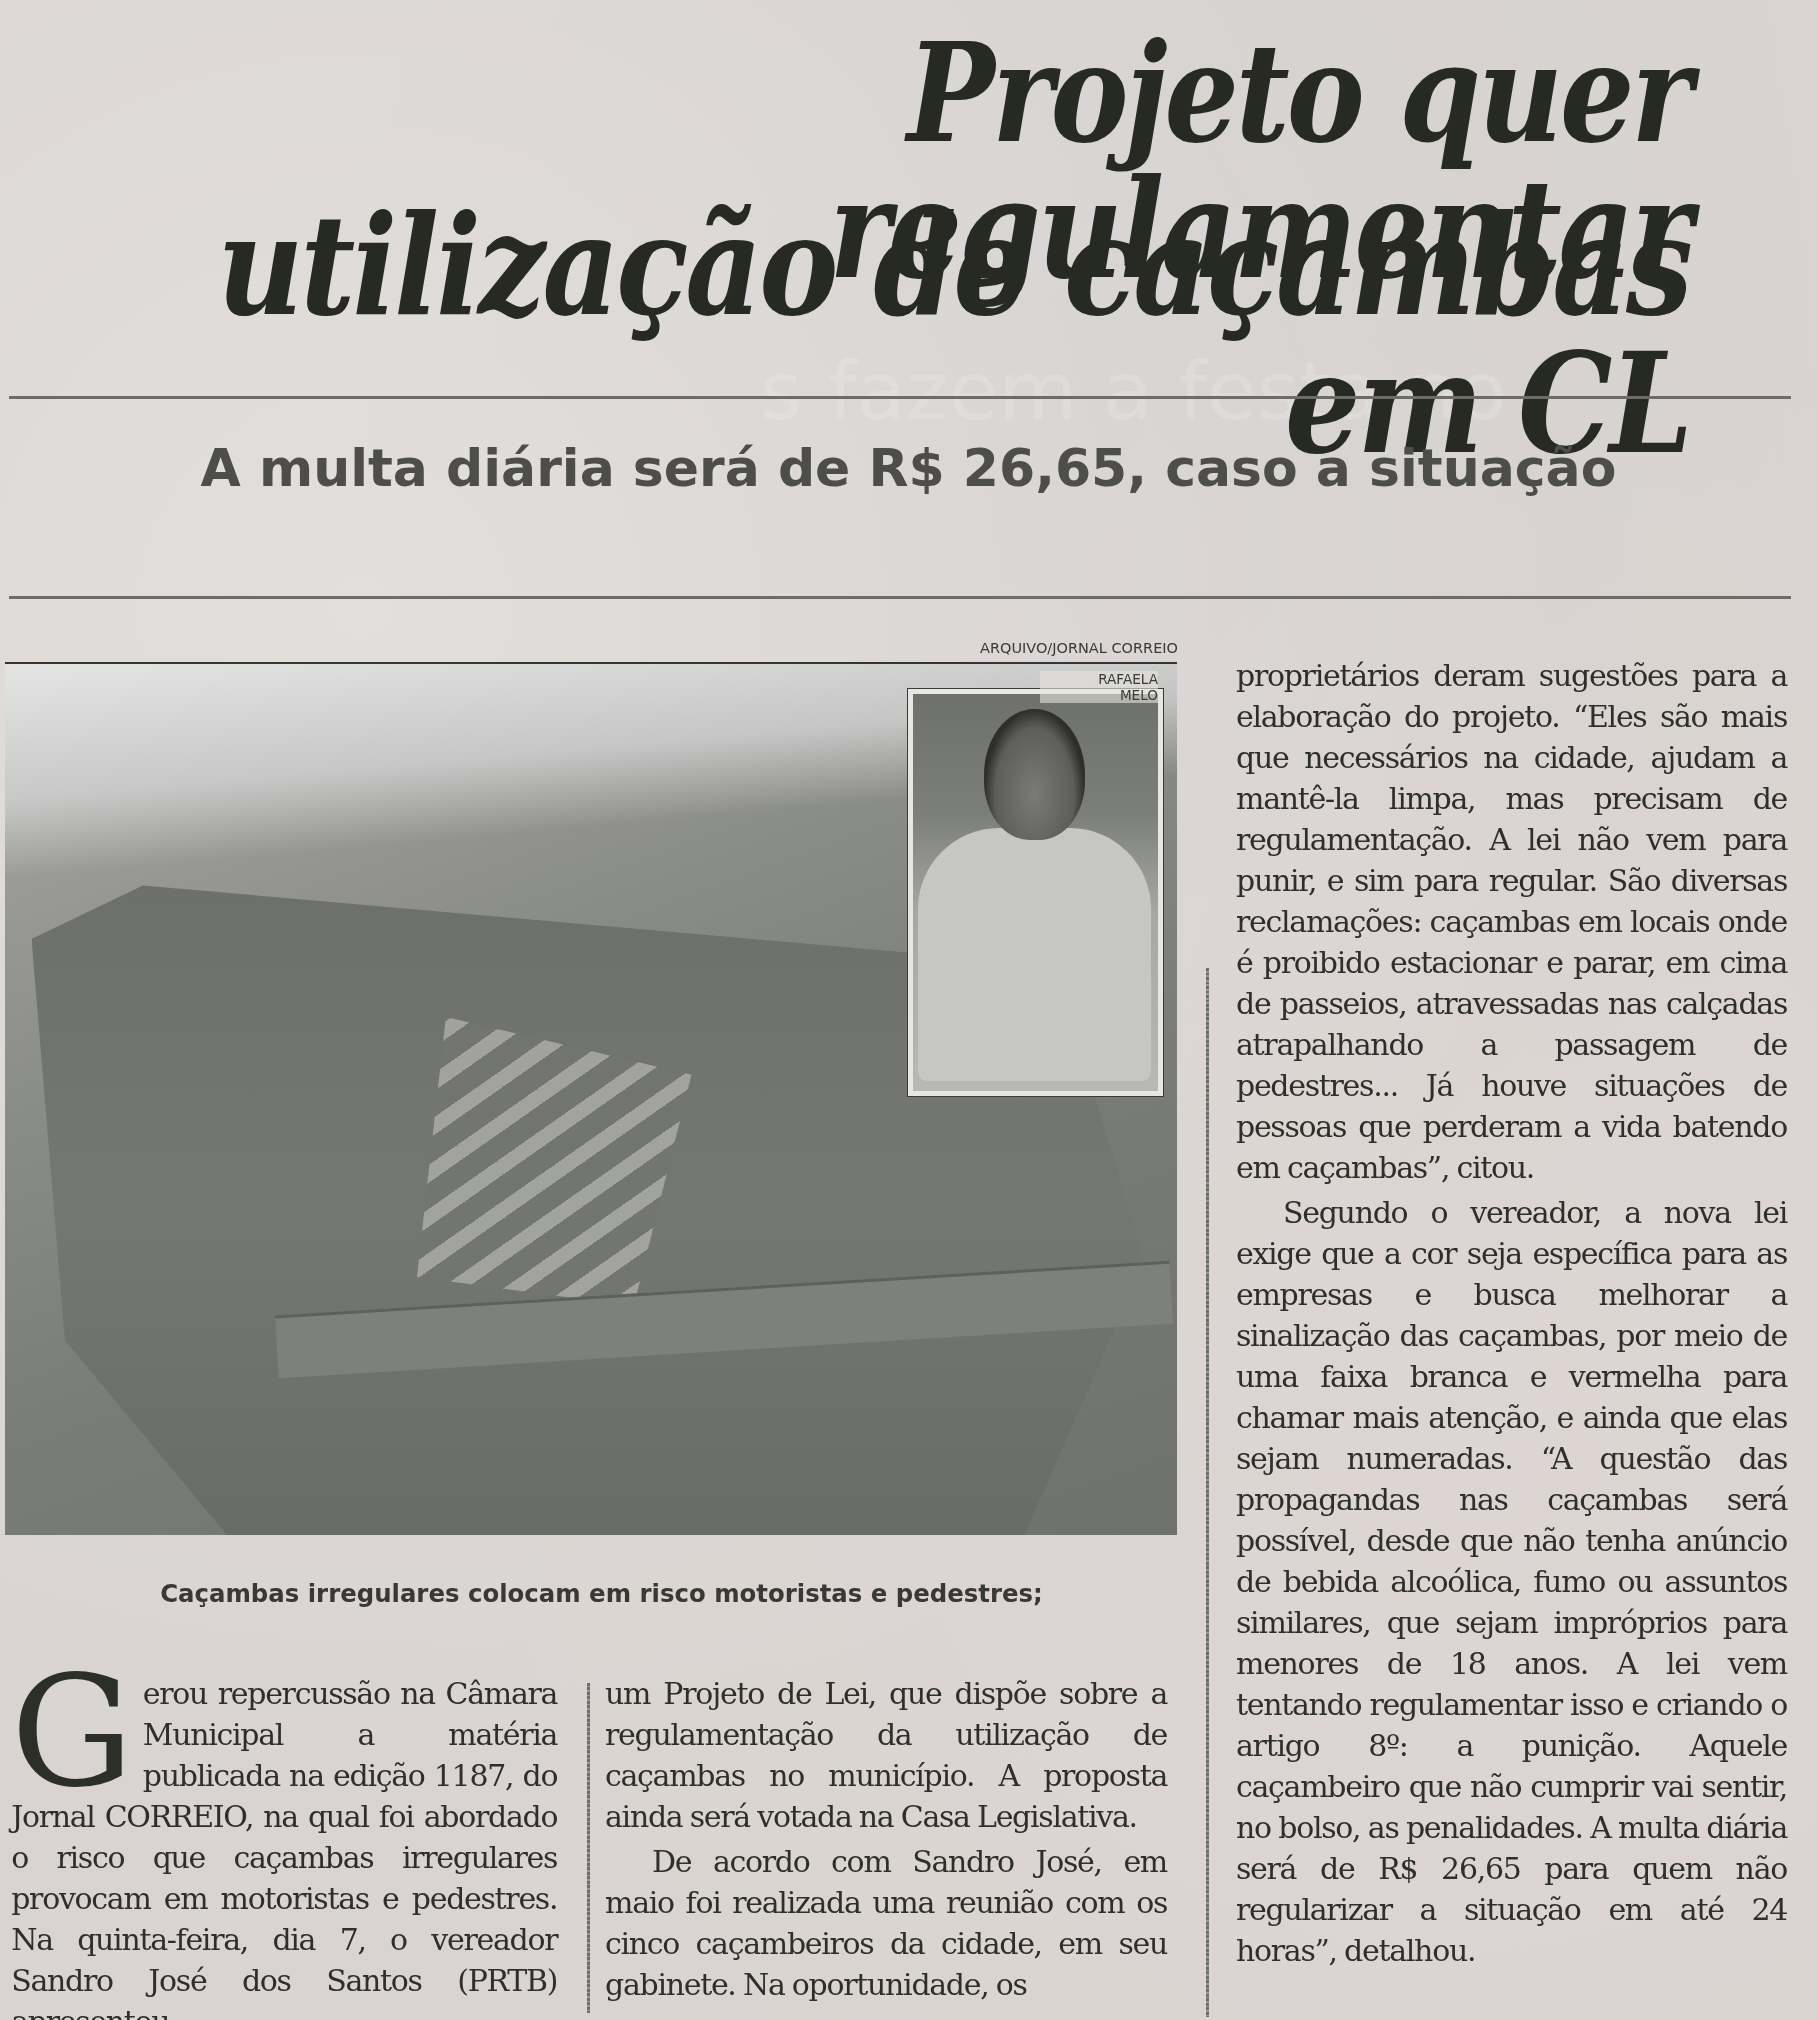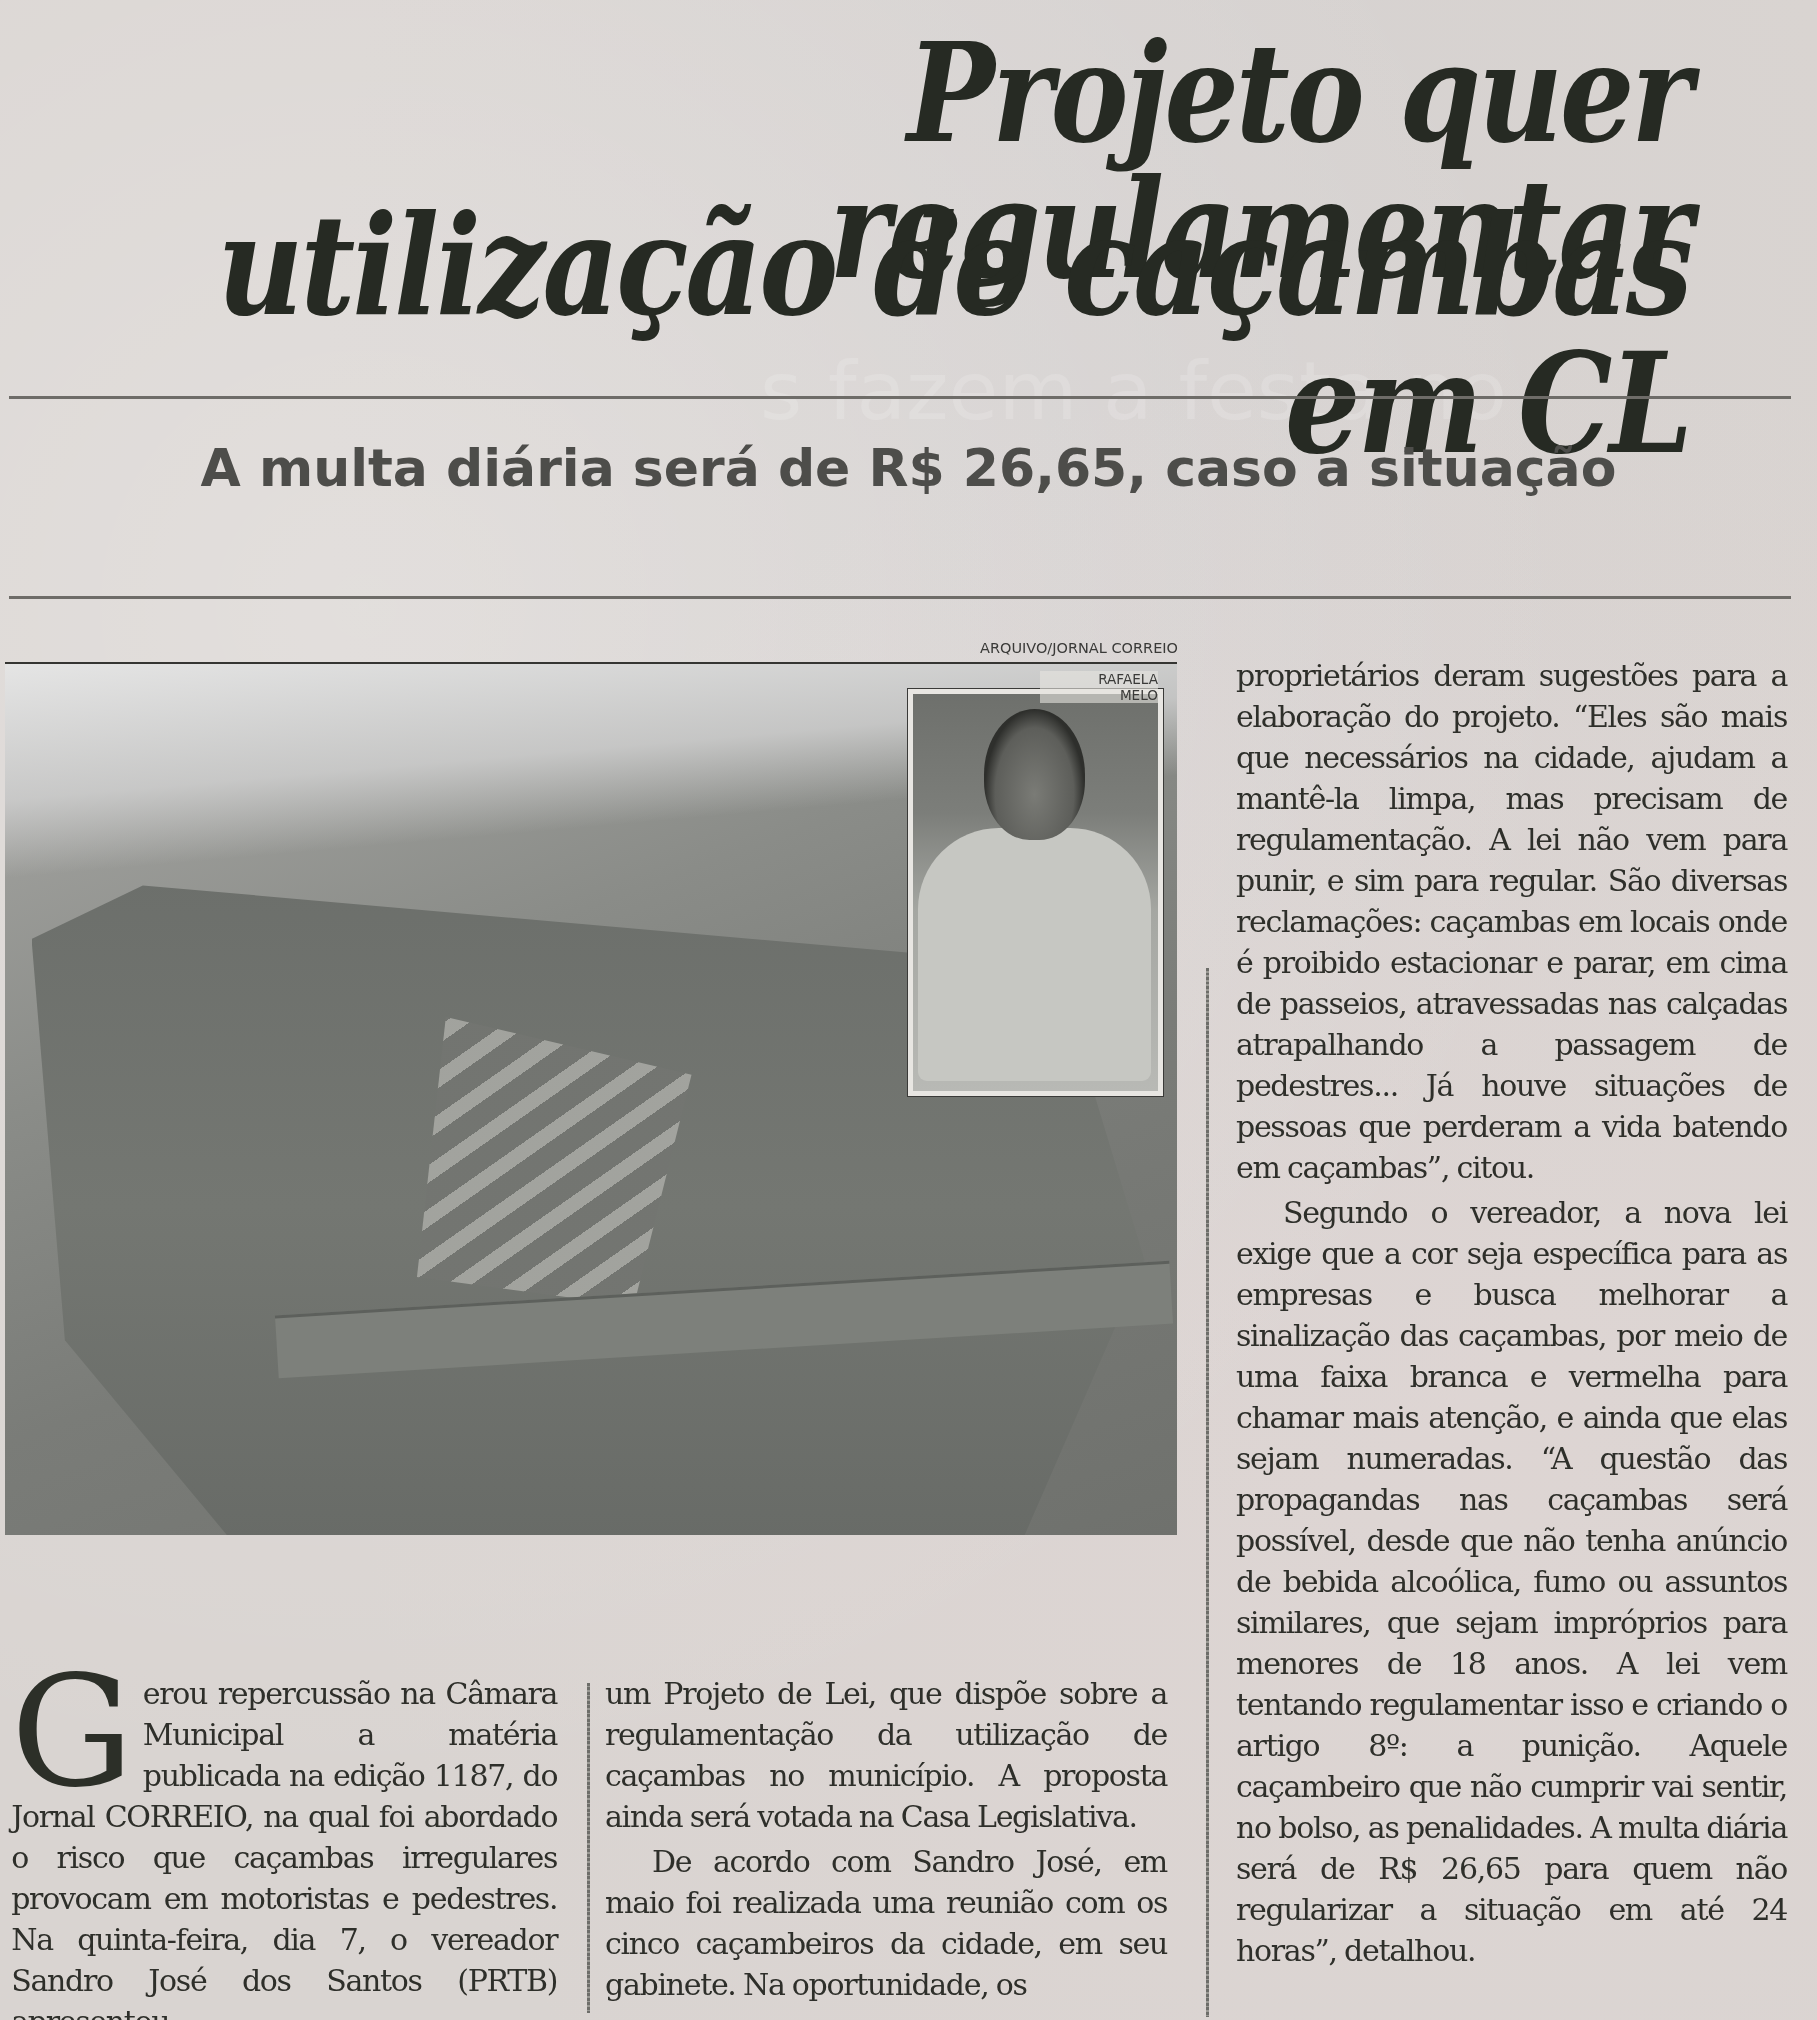--- a/index.html
+++ b/index.html
@@ -218,20 +218,21 @@
   <div class="dumpster-rim"></div>
 </div>
 
 <div class="photo-inset">
   <div class="inset-person-body"></div>
   <div class="inset-person-head"></div>
 </div>
 <div class="credit-inset">RAFAELA MELO</div>
 
 <div class="caption">
+  <span>Caçambas irregulares colocam em risco motoristas e pedestres;</span>
 </div>
 
 <div class="col col-1">
   <span class="dropcap">G</span>
   <p>erou repercussão na Câmara Municipal a matéria publicada na edição 1187, do Jornal CORREIO, na qual foi abordado o risco que caçambas irregulares provocam em motoristas e pedestres. Na quinta-feira, dia 7, o vereador Sandro José dos Santos (PRTB) apresentou</p>
 </div>
 
 <div class="col-divider d1"></div>
 
 <div class="col col-2">

